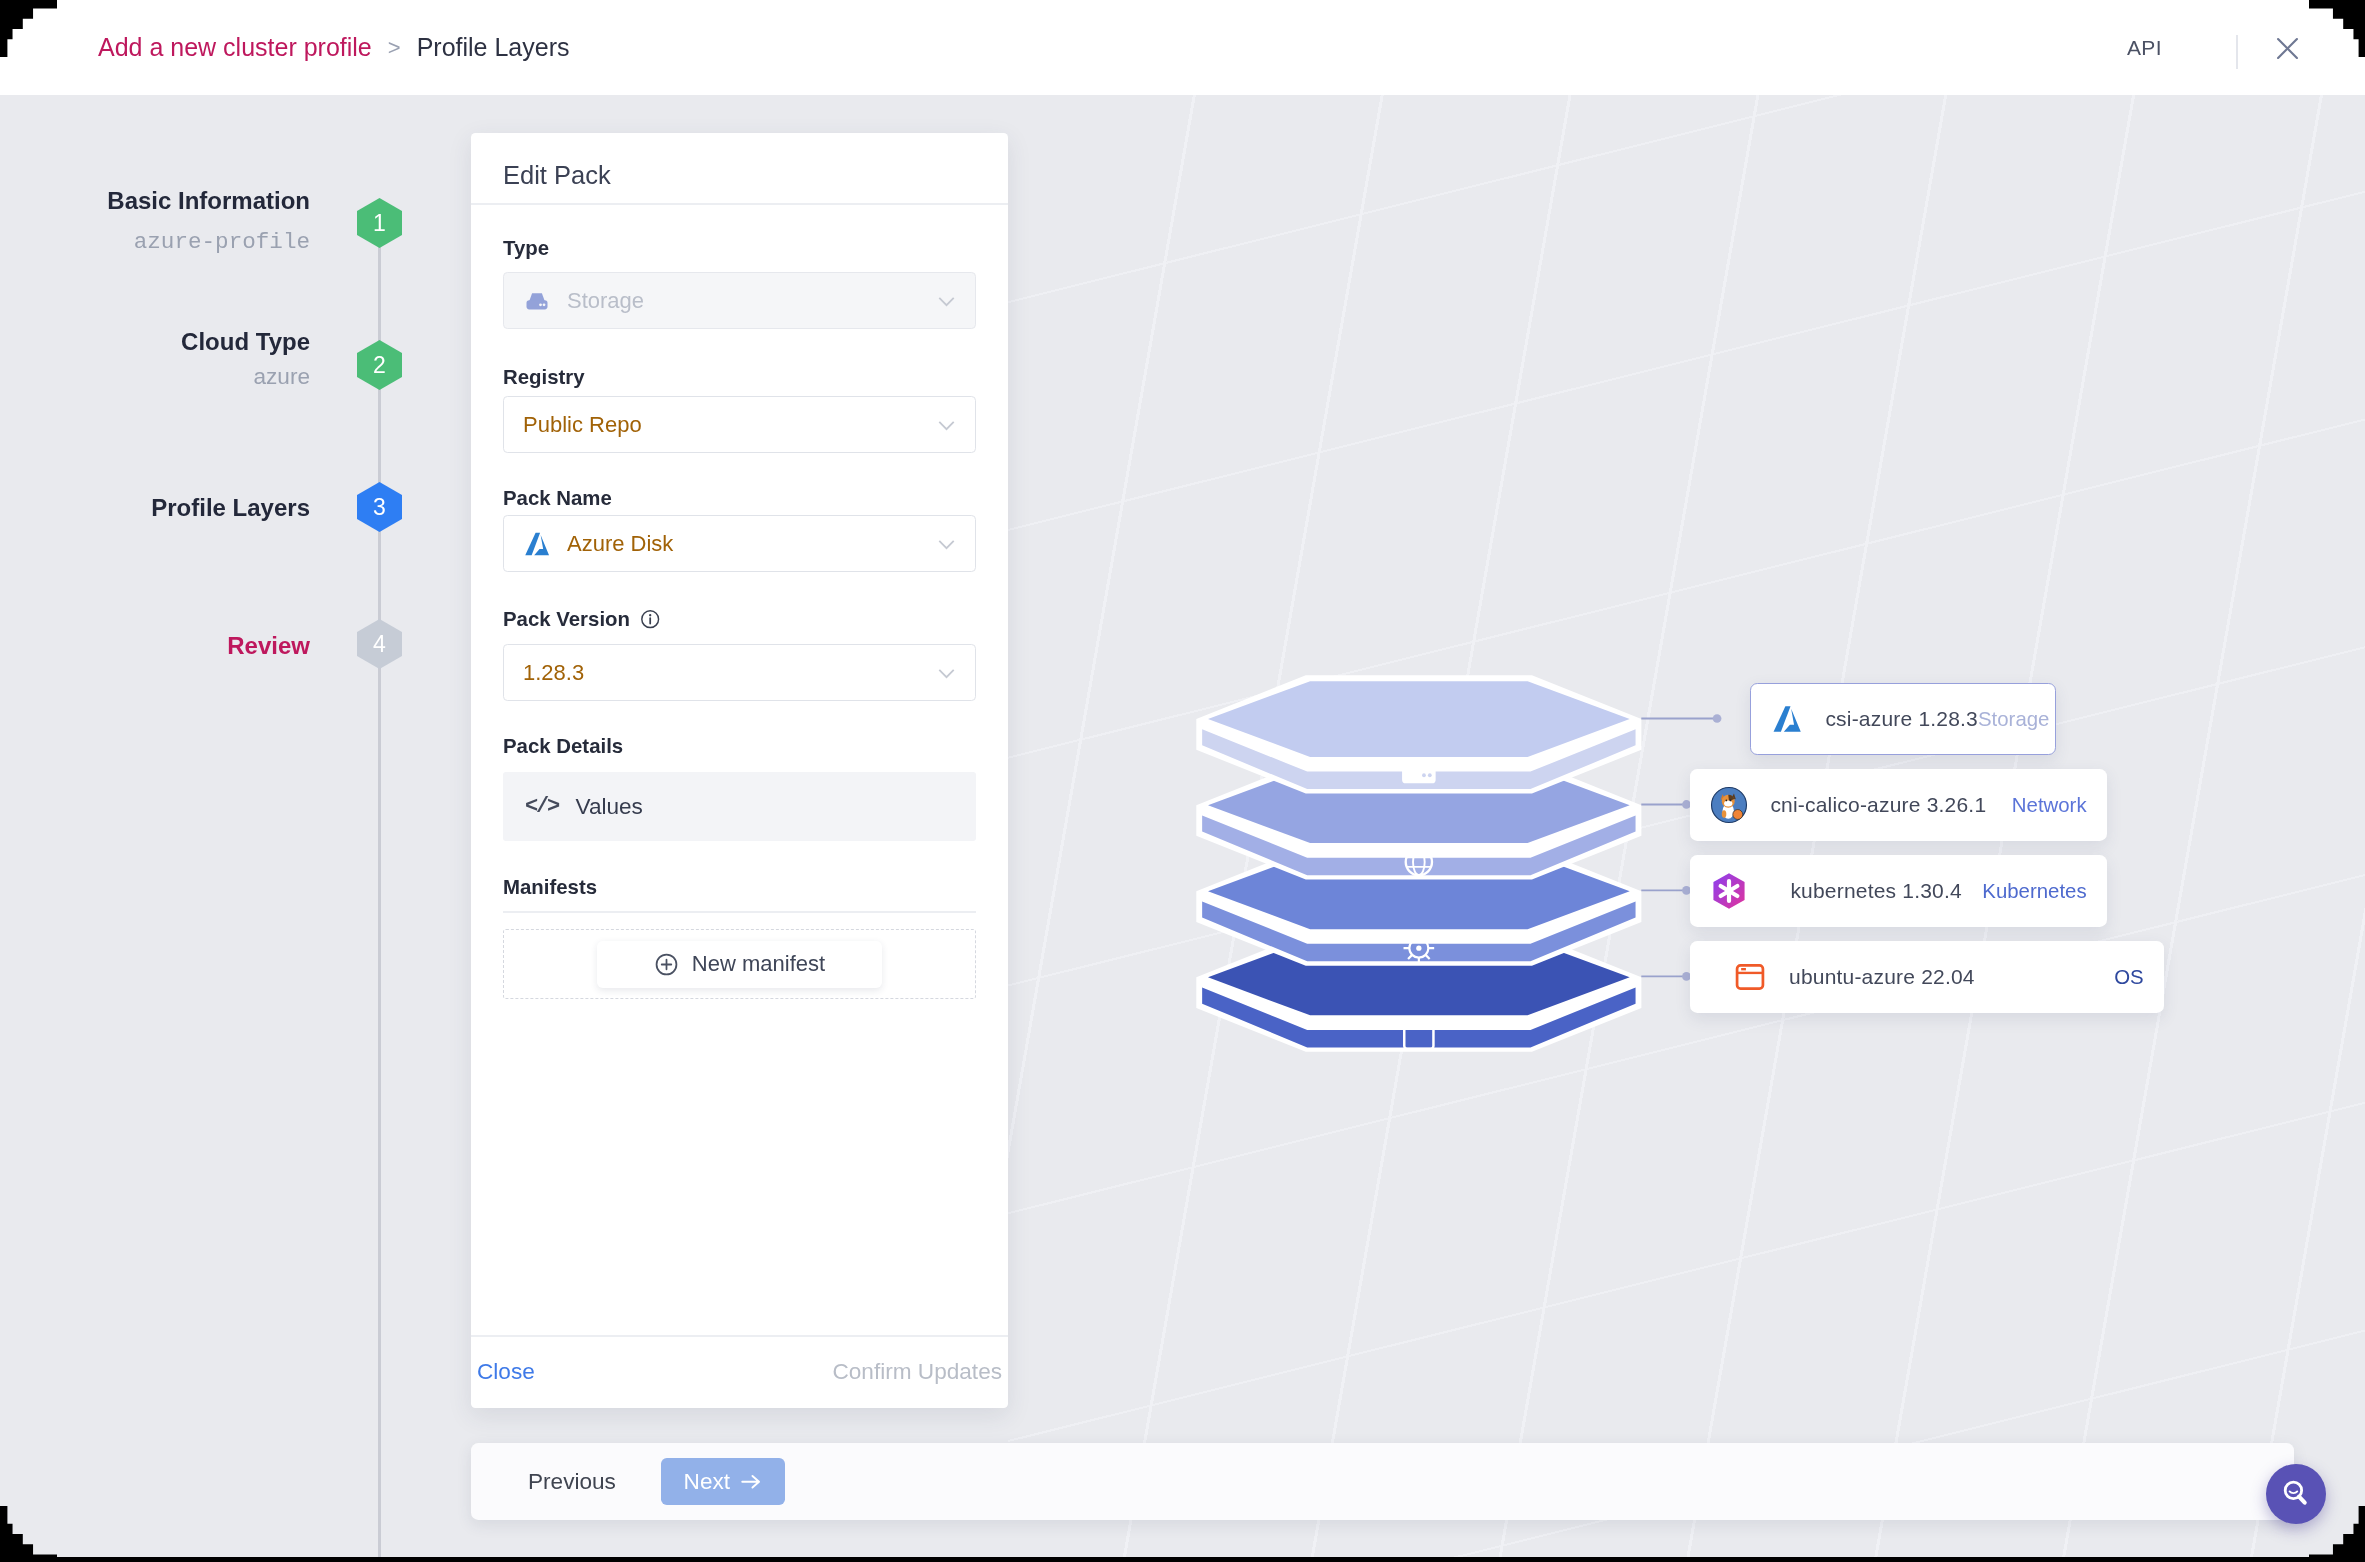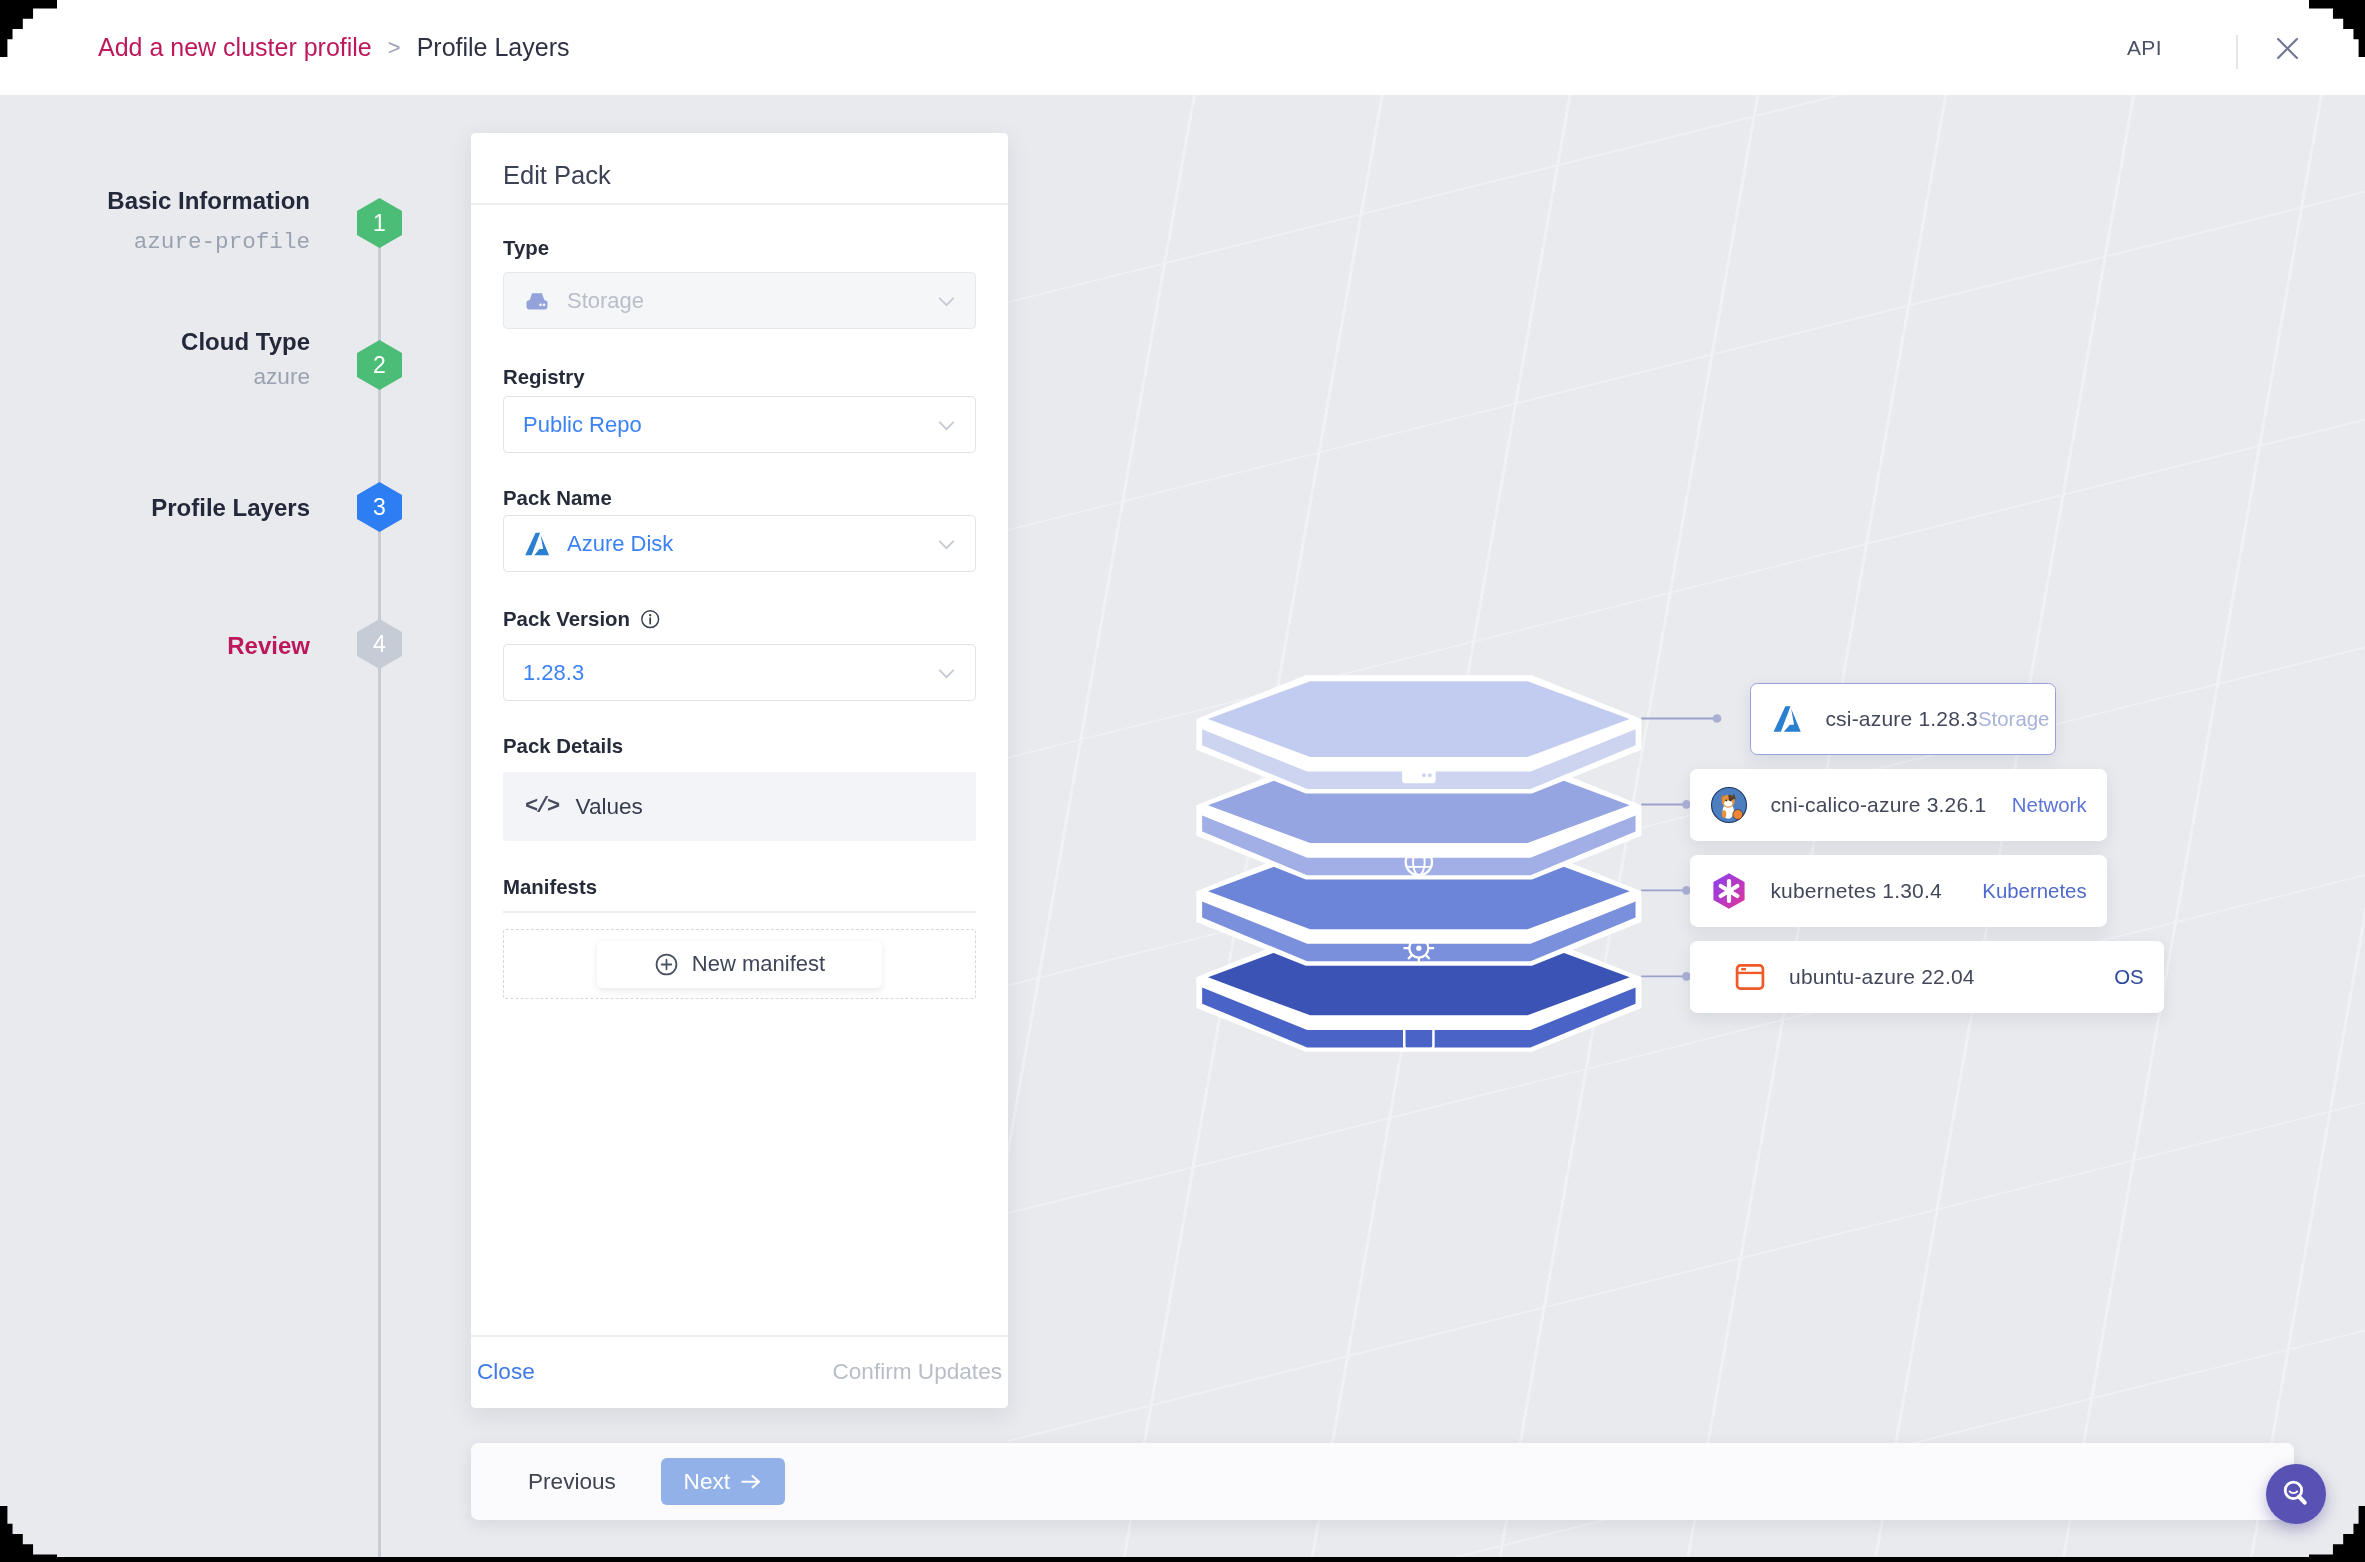--- a/index.html
+++ b/index.html
@@ -26,21 +26,21 @@
               font-size:24px;font-weight:600;color:#23283a;white-space:nowrap;}
   .step-title.inactive{color:#be185d;}
   .step-sub{position:absolute;width:285px;text-align:right;right:2056px;font-size:22.6px;color:#9aa1b0;white-space:nowrap;}
   
   .panel{position:absolute;left:471px;top:133px;width:537px;height:1275px;background:#fff;border-radius:4.4px;
          box-shadow:0 7.3px 25px rgba(45,55,90,.10);z-index:3;}
   .panel-title{position:absolute;left:32px;top:28px;font-size:25.5px;color:#3b4154;font-weight:500;}
   .panel-divider{position:absolute;left:0;top:70px;width:100%;height:1.5px;background:#eceef2;}
   .field-label{position:absolute;left:32px;font-size:20.4px;font-weight:600;color:#262b3a;display:flex;align-items:center;gap:10.2px;}
   .select{position:absolute;left:32px;width:473px;height:57px;border:1.5px solid #e0e3e9;border-radius:4.4px;background:#fff;
-          display:flex;align-items:center;padding:0 19px;box-sizing:border-box;font-size:22px;color:#3b82f6;cursor:pointer;}
+          display:flex;align-items:center;padding:0 19px;box-sizing:border-box;font-size:22px;color:#a16207;cursor:pointer;}
   .select.disabled{background:#f5f6f8;border-color:#e6e8ed;color:#b9bec9;cursor:default;}
   .select .chev{margin-left:auto;}
   .select .sel-icon{margin-right:16px;display:flex;}
   .values-row{position:absolute;left:32px;top:639px;width:473px;height:69px;background:#f3f4f7;border-radius:2.9px;
               display:flex;align-items:center;padding:0 22px;box-sizing:border-box;gap:17.5px;cursor:pointer;}
   .values-label{font-size:22.6px;color:#363c4e;}
   .code-glyph{font-family:"Liberation Mono",monospace;font-size:22px;color:#454b5c;letter-spacing:-2.2px;font-weight:700;}
   .manifest-divider{position:absolute;left:32px;top:778px;width:473px;height:1.5px;background:#eceef2;}
   .dashed-box{position:absolute;left:32px;top:796px;width:473px;height:70px;border:1.5px dashed #d5d8df;border-radius:2.9px;
               display:flex;align-items:center;justify-content:center;box-sizing:border-box;}
@@ -313,21 +313,21 @@
         <circle cx="43" cy="38" r="2.2" fill="#222"></circle>
           <circle cx="54" cy="38" r="2.2" fill="#222"></circle>
         <ellipse cx="37" cy="74" rx="6" ry="10" fill="#e8913a"></ellipse>
         <circle cx="73" cy="75" r="13" fill="#ef8437" stroke="#333" stroke-width="2"></circle>
       </svg>
     </span>
     <span class="card-name">cni-calico-azure 3.26.1</span>
     <span class="card-tag tag-network">Network</span>
   </div>
 
-  <div class="layer-card" style="left:1690px;top:855px;width:417px;">
+  <div class="layer-card" style="left:1690px;top:855px;width:417px;gap:20px;">
     <span class="card-icon">
       <svg width="38" height="38" viewBox="0 0 100 100">
         <defs>
           <linearGradient id="k8sgrad" x1="0" y1="0" x2="1" y2="1">
             <stop offset="0" stop-color="#8a3ff0"></stop>
               <stop offset="1" stop-color="#e0349b"></stop>
           </linearGradient>
         </defs>
         <polygon points="50,3 91,26 91,74 50,97 9,74 9,26" fill="url(#k8sgrad)"></polygon>
         <g stroke="#ffffff" stroke-width="11" stroke-linecap="round">

